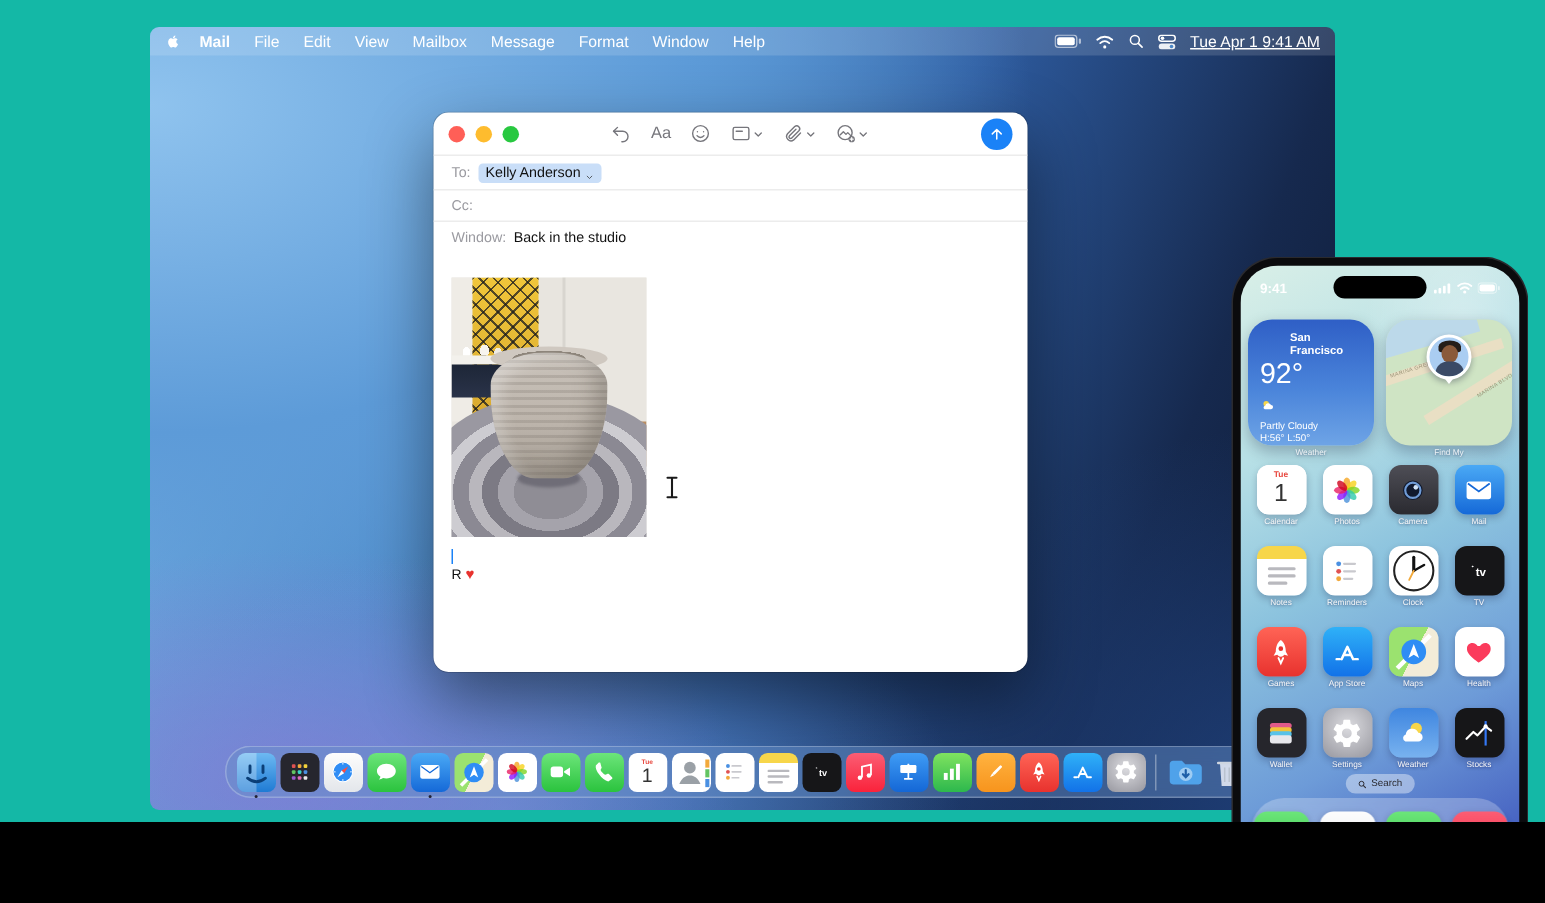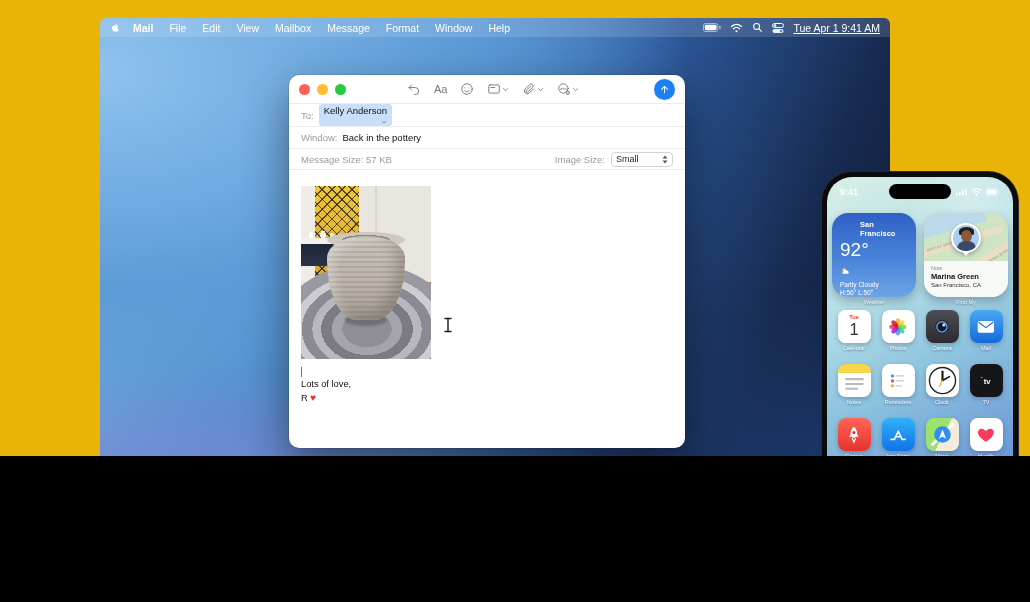--- a/index.html
+++ b/index.html
@@ -1,17 +1,17 @@
 <!DOCTYPE html>
 <html><head>
 <meta charset="utf-8">
 <style>
   html,body{margin:0;padding:0;background:#000;}
   *{box-sizing:border-box;font-family:"Liberation Sans",sans-serif;}
-  .stage{position:relative;width:1030px;height:456px;background:#eab308;overflow:hidden;}
+  .stage{position:relative;width:1030px;height:548px;background:#14b8a6;overflow:hidden;}
 
   
   .mac{position:absolute;left:100px;top:18px;width:790px;height:522px;border-radius:6px;overflow:hidden;
     background:
       radial-gradient(90% 70% at 12% 96%, rgba(142,116,214,.6), transparent 42%),
       radial-gradient(70% 60% at 30% 100%, rgba(120,165,225,.55), transparent 55%),
       radial-gradient(120% 110% at 0% 10%, #8fc3ee 0%, #5d9bd8 38%, transparent 62%),
       radial-gradient(80% 90% at 100% 100%, #20427e 0%, transparent 55%),
       linear-gradient(112deg,#7ab4e6 0%,#4d8ac9 34%,#2e5ca0 56%,#16294e 80%,#0c1730 100%);}
   .menubar{position:absolute;left:0;top:0;right:0;height:19px;display:flex;align-items:center;
@@ -35,21 +35,21 @@
   .tb-btn{display:flex;align-items:center;gap:1px;color:#76767c;}
   .tb-btn svg{width:14px;height:14px;stroke:#76767c;fill:none;stroke-width:1.6;stroke-linecap:round;stroke-linejoin:round;}
   .tb-aa{font-size:11px;color:#76767c;letter-spacing:0;}
   .chev{width:7px !important;height:7px !important;}
   .send-btn{position:absolute;right:10px;top:4px;width:21px;height:21px;border-radius:50%;background:#1a82f7;
     display:flex;align-items:center;justify-content:center;}
   .send-btn svg{width:11px;height:11px;stroke:#fff;stroke-width:2.2;fill:none;stroke-linecap:round;stroke-linejoin:round;}
   .frow{display:flex;align-items:center;padding:0 12px;border-top:1px solid #ececec;}
   .frow .lab{color:#9a9aa0;margin-right:5px;font-size:9.5px;text-align:center;}
   .row-to{height:23px;}.row-cc{height:21px;}.row-subj{height:22px;}.row-meta{height:22px;border-bottom:1px solid #ececec;}
-  .token{background:#c9def8;border-radius:3px;padding:1px 5px;font-size:9.5px;color:#111;display:flex;align-items:flex-end;gap:3px;flex-direction:column;}
+  .token{background:#c9def8;border-radius:3px;padding:1px 5px;font-size:9.5px;color:#111;display:flex;align-items:flex-end;gap:3px;}
   .token svg{width:6px;height:6px;stroke:#333;stroke-width:2;fill:none;}
   .subj-val{color:#111;font-size:9.5px;}
   .meta-left{color:#9a9aa0;font-size:9.5px;}
   .meta-right{margin-left:auto;display:flex;align-items:center;gap:6px;color:#9a9aa0;font-size:9.5px;}
   .select{border:1px solid #d2d2d6;border-radius:4px;background:#fff;height:15px;min-width:62px;display:flex;
     align-items:center;padding:0 4px;color:#222;font-size:9px;}
   .select .arrows{margin-left:auto;display:flex;flex-direction:column;gap:1px;}
   .select .arrows svg{width:6px;height:4px;display:block;}
   .mbody{padding:8px 12px 0 12px;font-size:9.3px;line-height:1.4;color:#111;}
   .photo{position:relative;width:130px;height:173px;margin-top:8px;background:#e8e5df;overflow:hidden;}
@@ -241,60 +241,43 @@
 
       <div class="frow row-to">
         <span class="lab">To:</span>
         <span class="token">
           <span>Kelly Anderson</span>
           <svg viewBox="0 0 24 24">
               <path d="M5 9l7 7 7-7"></path>
             </svg>
         </span>
       </div>
+      <div class="frow row-cc">
+        <span class="lab">Cc:</span>
+      </div>
       <div class="frow row-subj">
         <span class="lab">Window:</span>
-        <span class="subj-val">Back in the pottery</span>
-      </div>
-      <div class="frow row-meta">
-        <span class="meta-left">
-          <span>Message Size:</span> <span>57 KB</span>
-        </span>
-        <span class="meta-right">
-          <span>Image Size:</span>
-          <span class="select">
-            <span>Small</span>
-            <span class="arrows">
-              <svg viewBox="0 0 12 8">
-                  <path d="M1 7 6 1l5 6z" fill="#555"></path>
-                </svg>
-              <svg viewBox="0 0 12 8">
-                  <path d="M1 1l5 6 5-6z" fill="#555"></path>
-                </svg>
-            </span>
-          </span>
-        </span>
+        <span class="subj-val">Back in the studio</span>
       </div>
 
       <div class="mbody">
         <div class="photo">
           <div class="ph-wall-l"></div>
           <div class="ph-glass"></div>
           <div class="ph-door"></div>
           <div class="ph-items"></div>
           <div class="ph-shelf"></div>
           <div class="ph-mantel"></div>
           <div class="ph-floor"></div>
           <div class="ph-wheel"></div>
           <div class="ph-foot"></div>
           <div class="ph-rim"></div>
           <div class="ph-bowl"></div>
         </div>
         <div style="margin-top:6px;"><span class="caret"></span></div>
-        <div>Lots of love,</div>
         <div>
           <span>R</span>
           <span class="sig-heart">♥</span>
         </div>
       </div>
     </div>
 
     <div class="dock">
       <div id="dock-apps" style="display:flex;align-items:center;gap:2px;">
           <div class="dock-item">
@@ -576,25 +559,20 @@
           <div class="fm-road1"></div>
           <div class="fm-road2"></div>
           <span class="fm-street fm-s1">MARINA GREEN DR</span>
           <span class="fm-street fm-s2">MARINA BLVD</span>
           <div class="fm-avatar">
             <div class="fm-hair"></div>
               <div class="fm-head"></div>
               <div class="fm-body"></div>
           </div>
           <div class="fm-pin"></div>
-          <div class="fm-panel">
-            <div class="fm-now">Now</div>
-            <div class="fm-place">Marina Green</div>
-            <div class="fm-city">San Francisco, CA</div>
-          </div>
         </div>
       </div>
       <div class="w-label" style="left:5px;">Weather</div>
       <div class="w-label" style="right:5px;">Find My</div>
 
       <div class="igrid" id="iphone-grid">
           <div class="gcell">
             <div class="icon" style="width: 33px; height: 33px; background: rgb(255, 255, 255);">
               <div class="cal-face">
                 <div class="wd" style="font-size:5.61px">Tue</div>

